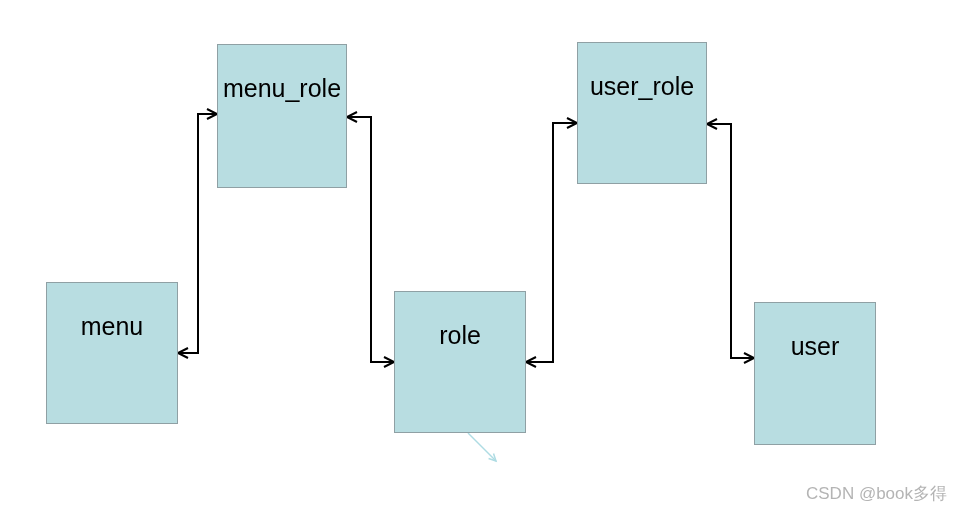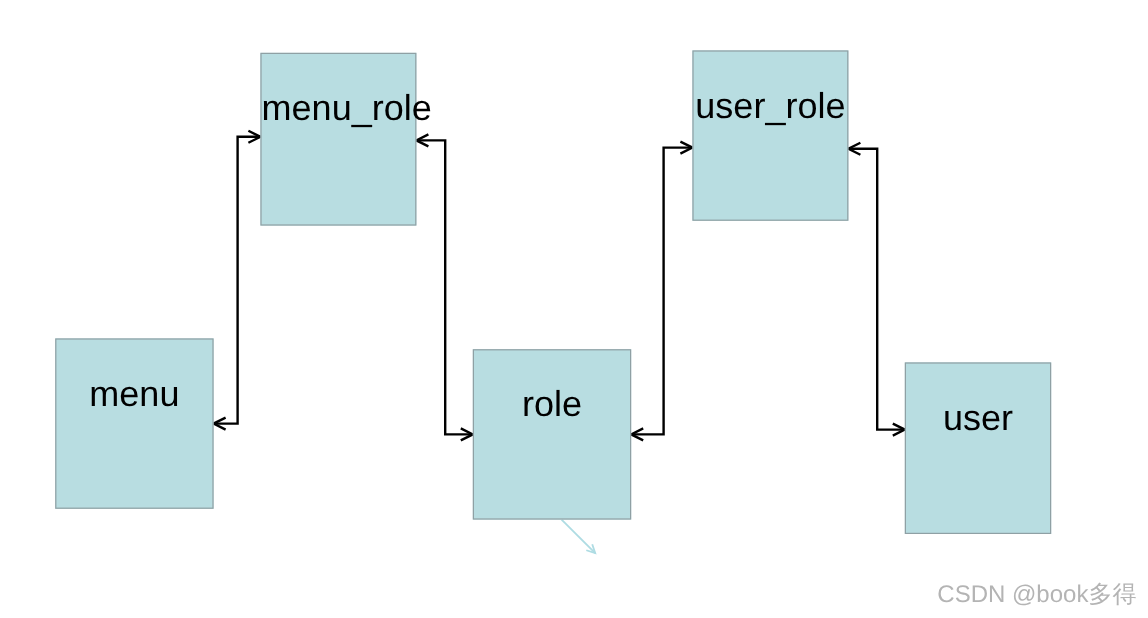--- a/index.html
+++ b/index.html
@@ -15,21 +15,21 @@
     background: #ffffff;
     overflow: hidden;
   }
   .node {
     position: absolute;
     background: #b8dde1;
     border: 1px solid #8fa0a4;
     box-sizing: border-box;
     text-align: center;
     padding-top: 28px;
-    font-size: 30px;
+    font-size: 25px;
     line-height: 1.2;
     color: #000000;
   }
   #connector-layer {
     position: absolute;
     left: 0;
     top: 0;
     width: 957px;
     height: 515px;
     pointer-events: none;
@@ -41,21 +41,21 @@
   }
   .accent-arrow {
     stroke: #aedce3;
     stroke-width: 1.5;
     fill: none;
   }
   .watermark {
     position: absolute;
     right: 10px;
     top: 482px;
-    font-size: 20px;
+    font-size: 17px;
     color: #b4b4b4;
     white-space: nowrap;
   }
 </style>
 </head>
 <body>
 
 <div id="canvas">
 
   <svg id="connector-layer" viewBox="0 0 957 515" xmlns="http://www.w3.org/2000/svg">

